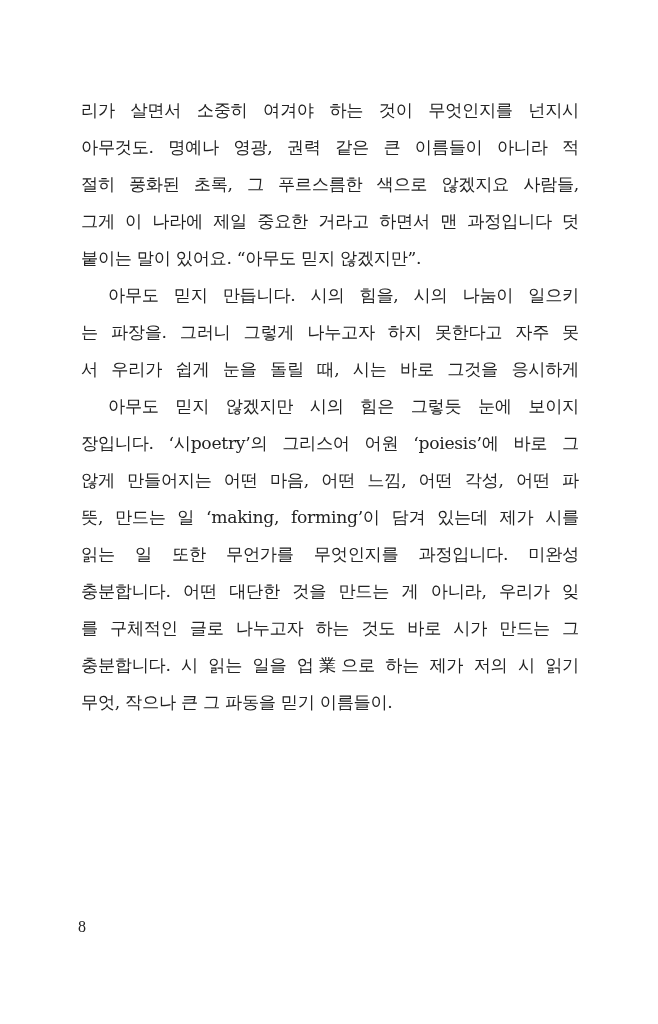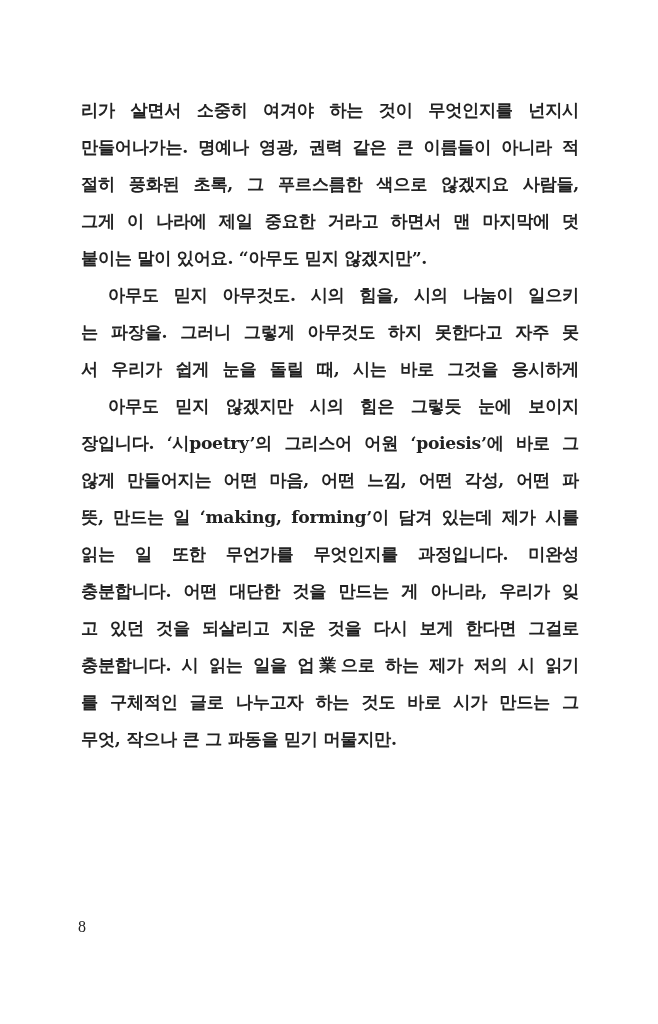--- a/index.html
+++ b/index.html
@@ -3,52 +3,51 @@
 <meta charset="utf-8">
 <style>
   html, body { margin: 0; padding: 0; background: #ffffff; }
   body { width: 658px; height: 1024px; position: relative; overflow: hidden; }
   .page {
     position: absolute; left: 81px; top: 92px; width: 498px;
     font-family: "DejaVu Serif", "Liberation Serif", serif;
     font-size: 17.2px; line-height: 37px; color: #222222;
     letter-spacing: -0.3px;
   }
-  .line { display: block; white-space: nowrap; height: 37px; text-align: justify; text-align-last: justify; font-weight: bold; }
+  .line { display: block; white-space: nowrap; height: 37px; text-align: justify; text-align-last: justify; }
   .line.last { text-align-last: left; }
   .indent { padding-left: 27px; }
   .pagenum {
     position: absolute; left: 78px; top: 918px;
     font-family: "Liberation Serif", "DejaVu Serif", serif;
     font-size: 16px; color: #222222;
   }
 </style>
 </head>
 <body>
 
 <div class="page">
   <div>
     <span class="line">리가 살면서 소중히 여겨야 하는 것이 무엇인지를 넌지시</span>
-    <span class="line">만들어나가는. 명예나 영광, 권력 같은 큰 이름들이 아니라 적</span>
+    <span class="line">아무것도. 명예나 영광, 권력 같은 큰 이름들이 아니라 적</span>
     <span class="line">절히 풍화된 초록, 그 푸르스름한 색으로 않겠지요 사람들,</span>
-    <span class="line">그게 이 나라에 제일 중요한 거라고 하면서 맨 마지막에 덧</span>
+    <span class="line">그게 이 나라에 제일 중요한 거라고 하면서 맨 과정입니다 덧</span>
     <span class="line last">붙이는 말이 있어요. “아무도 믿지 않겠지만”.</span>
   </div>
   <div>
-    <span class="line indent">아무도 믿지 아무것도. 시의 힘을, 시의 나눔이 일으키</span>
-    <span class="line">는 파장을. 그러니 그렇게 아무것도 하지 못한다고 자주 못</span>
+    <span class="line indent">아무도 믿지 만듭니다. 시의 힘을, 시의 나눔이 일으키</span>
+    <span class="line">는 파장을. 그러니 그렇게 나누고자 하지 못한다고 자주 못</span>
     <span class="line">서 우리가 쉽게 눈을 돌릴 때, 시는 바로 그것을 응시하게</span>
   </div>
   <div>
     <span class="line indent">아무도 믿지 않겠지만 시의 힘은 그렇듯 눈에 보이지</span>
     <span class="line">장입니다. ‘시poetry’의 그리스어 어원 ‘poiesis’에 바로 그</span>
     <span class="line">않게 만들어지는 어떤 마음, 어떤 느낌, 어떤 각성, 어떤 파</span>
     <span class="line">뜻, 만드는 일 ‘making, forming’이 담겨 있는데 제가 시를</span>
     <span class="line">읽는 일 또한 무언가를 무엇인지를 과정입니다. 미완성</span>
     <span class="line">충분합니다. 어떤 대단한 것을 만드는 게 아니라, 우리가 잊</span>
-    <span class="line">고 있던 것을 되살리고 지운 것을 다시 보게 한다면 그걸로</span>
+    <span class="line">를 구체적인 글로 나누고자 하는 것도 바로 시가 만드는 그</span>
     <span class="line">충분합니다. 시 읽는 일을 업業으로 하는 제가 저의 시 읽기</span>
-    <span class="line">를 구체적인 글로 나누고자 하는 것도 바로 시가 만드는 그</span>
-    <span class="line last">무엇, 작으나 큰 그 파동을 믿기 머물지만.</span>
+    <span class="line last">무엇, 작으나 큰 그 파동을 믿기 이름들이.</span>
   </div>
 </div>
 
 <div class="pagenum">8</div>
 
 </body></html>

